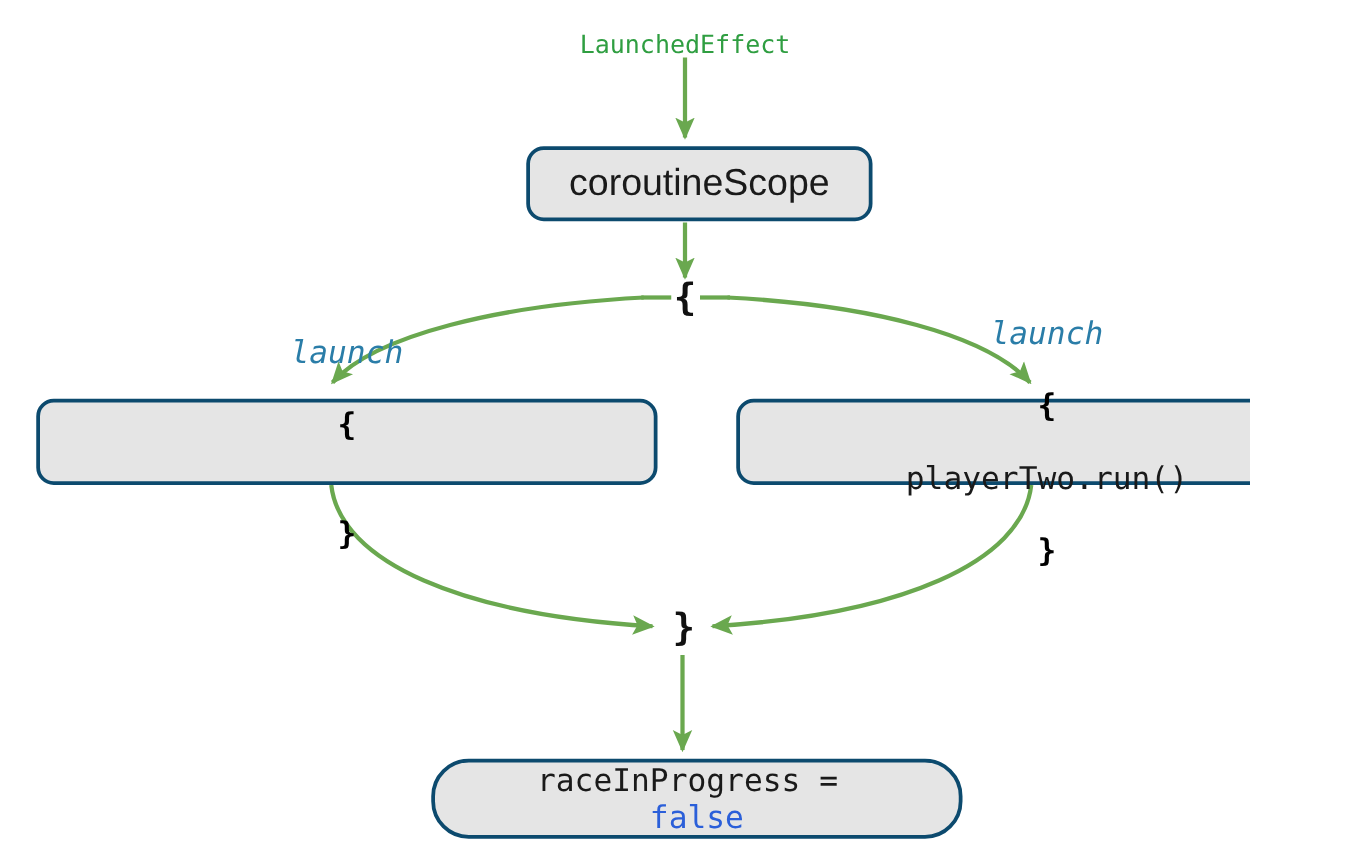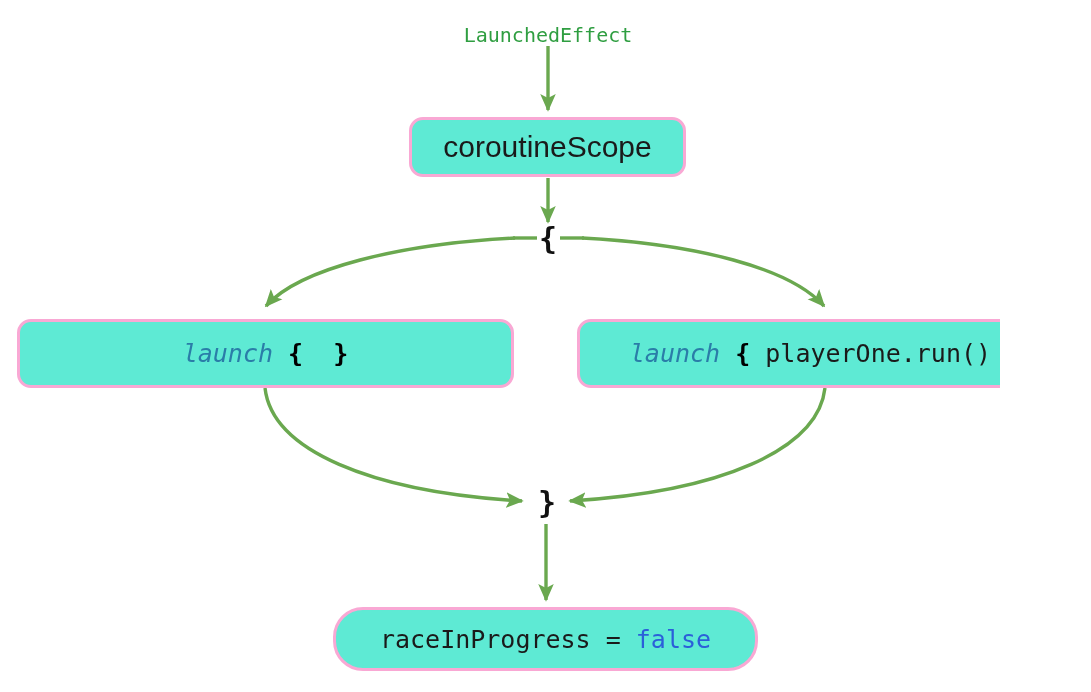--- a/index.html
+++ b/index.html
@@ -20,38 +20,40 @@
   #edges {
     position: absolute;
     left: 0;
     top: 0;
     width: 1091px;
     height: 692px;
   }
   .node {
     position: absolute;
     box-sizing: border-box;
-    border: 3px solid #f9a8d4;
+    border: 3px solid #0c4a6e;
     border-radius: 14px;
-    background: #5eead4;
+    background: #e5e5e5;
     display: flex;
     align-items: center;
     justify-content: center;
     white-space: pre;
+    margin-left: 12px;
   }
   .node-plain {
     font-family: "Liberation Sans", sans-serif;
     font-size: 30px;
     color: #1a1a1a;
   }
   .node-code {
     font-family: "DejaVu Sans Mono", "Liberation Mono", monospace;
     font-size: 25px;
     color: #1a1a1a;
     letter-spacing: 0px;
+    flex-direction: column;
   }
   .kw {
     color: #2a7da8;
     font-style: italic;
   }
   .brace {
     font-weight: bold;
     color: #000000;
   }
   .lit {
@@ -114,21 +116,21 @@
     <span>coroutineScope</span>
   </div>
 
   <div class="brace-marker" style="left: 533px; top: 221px; width: 30px;">{</div>
 
   <div class="node node-code" style="left: 17px; top: 319px; width: 497px; height: 69px;">
     <span class="kw">launch</span><span> </span><span class="brace">{</span><span> </span><span> </span><span class="brace">}</span>
   </div>
 
   <div class="node node-code" style="left: 577px; top: 319px; width: 497px; height: 69px;">
-    <span class="kw">launch</span><span> </span><span class="brace">{</span><span> </span><span>playerOne.run()</span><span> </span><span class="brace">}</span>
+    <span class="kw">launch</span><span> </span><span class="brace">{</span><span> </span><span>playerTwo.run()</span><span> </span><span class="brace">}</span>
   </div>
 
   <div class="brace-marker" style="left: 532px; top: 485px; width: 30px;">}</div>
 
   <div class="node node-code" style="left: 333px; top: 607px; width: 425px; height: 64px; border-radius: 30px;">
     <span>raceInProgress = </span><span class="lit">false</span>
   </div>
 
 </div>
 

